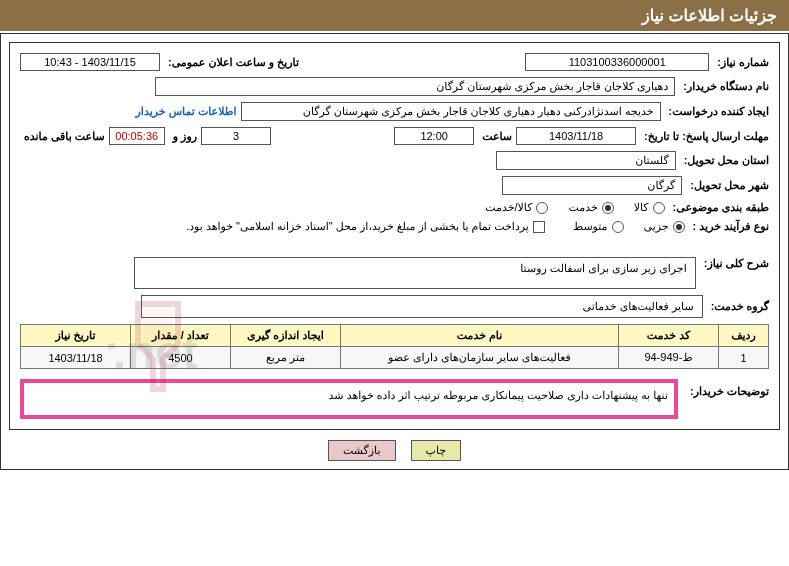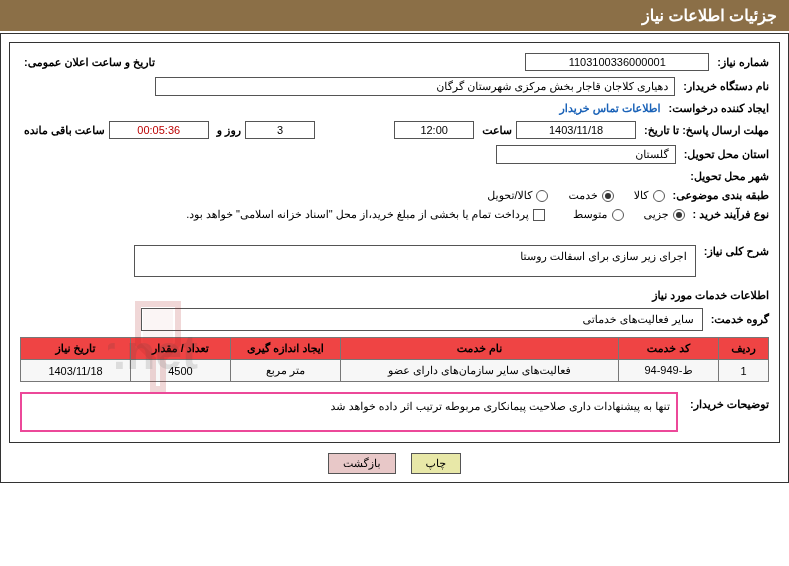--- a/index.html
+++ b/index.html
@@ -14,24 +14,24 @@
 .link-text { color: #1b63b8; cursor: pointer; font-weight: bold; }
 .radio-group { display: flex; gap: 20px; align-items: center; }
 .radio-opt { display: flex; align-items: center; gap: 4px; }
 .radio-circle { width: 12px; height: 12px; border: 1px solid #555; border-radius: 50%; display: inline-block; position: relative; }
 .radio-circle.selected::after { content: ''; position: absolute; width: 6px; height: 6px; background: #333; border-radius: 50%; top: 2px; left: 2px; }
 .checkbox { width: 12px; height: 12px; border: 1px solid #555; display: inline-block; }
 .section-label { font-weight: bold; margin: 12px 0 6px 0; }
 .wide-box { border: 1px solid #555; padding: 4px 8px; min-height: 20px; width: 75%; }
 .table { width: 100%; border-collapse: collapse; margin-top: 6px; }
 .table th, .table td { border: 1px solid #777; padding: 4px 6px; text-align: center; font-size: 11px; }
-.table th { background: #ef4444; font-weight: bold; margin-top: 20px; }
+.table th { background: #fef9c3; font-weight: bold; margin-top: 20px; }
 .table td { background: #f7f7f7; }
 .notes-row { display: flex; align-items: flex-start; margin-top: 10px; gap: 8px; }
-.notes-box { border: 2px solid #ec4899; padding: 6px; flex: 1; min-height: 40px; text-align: right; direction: rtl; }
+.notes-box { border: 4px solid #ec4899; padding: 6px; flex: 1; min-height: 40px; text-align: right; direction: rtl; }
 .btn-row { text-align: center; margin-top: 10px; }
 .btn { border: 1px solid #555; padding: 3px 14px; margin: 0 6px; cursor: pointer; display: inline-block; font-size: 11px; }
 .btn-print { background: #e8e8a8; }
 .btn-back { background: #e8c8c8; }
 svg.watermark { position: absolute; top: 260px; right: 130px; opacity: 0.5; pointer-events: none; z-index: 0; }
 .content { position: relative; }
 </style>
 </head>
 <body>
 
@@ -48,67 +48,70 @@
     <text x="90" y="75" font-size="48" font-weight="bold" fill="#444" opacity="0.3" font-family="Arial">AriaTender.net</text>
   </svg>
 
   <div class="inner-frame">
 
     <div class="row">
       <span class="label">شماره نیاز:</span>
       <span class="field" style="width:184px;text-align:center;justify-content:center">1103100336000001</span>
       <span style="flex:1"></span>
       <span class="label">تاریخ و ساعت اعلان عمومی:</span>
+      <span class="field" style="width:140px;justify-content:center">1403/11/15 - 10:43</span>
     </div>
 
     <div class="row">
       <span class="label">نام دستگاه خریدار:</span>
       <span class="field field-wide" style="max-width:520px">دهیاری کلاجان قاجار بخش مرکزی شهرستان گرگان</span>
     </div>
 
     <div class="row">
       <span class="label">ایجاد کننده درخواست:</span>
+      <span class="field field-wide" style="max-width:420px">خدیجه اسدنژادرکنی دهیار دهیاری کلاجان قاجار بخش مرکزی شهرستان گرگان</span>
       <span class="link-text">اطلاعات تماس خریدار</span>
     </div>
 
     <div class="row">
       <span class="label">مهلت ارسال پاسخ: تا تاریخ:</span>
       <span class="field" style="width:120px;justify-content:center">1403/11/18</span>
       <span class="label">ساعت</span>
       <span class="field" style="width:80px;justify-content:center">12:00</span>
       <span style="flex:1"></span>
       <span class="field" style="width:70px;justify-content:center">3</span>
       <span class="label">روز و</span>
-      <span class="field" style="width:100px;justify-content:center;color:#b00">00:05:36</span>
+      <span class="field" style="width:56px;justify-content:center;color:#b00">00:05:36</span>
       <span class="label">ساعت باقی مانده</span>
     </div>
 
     <div class="row">
       <span class="label">استان محل تحویل:</span>
       <span class="field" style="width:180px">گلستان</span>
     </div>
 
     <div class="row">
       <span class="label">شهر محل تحویل:</span>
+      <span class="field" style="width:180px">گرگان</span>
     </div>
 
     <div class="row">
       <span class="label">طبقه بندی موضوعی:</span>
       <div class="radio-group">
         <div class="radio-opt">
             <span class="radio-circle"></span>
             <span>کالا</span>
           </div>
         <div class="radio-opt">
             <span class="radio-circle selected"></span>
             <span>خدمت</span>
           </div>
         <div class="radio-opt">
             <span class="radio-circle"></span>
-            <span>کالا/تحویل</span>
+            <span>کالا/خدمت</span>
           </div>
       </div>
     </div>
 
     <div class="row">
       <span class="label">نوع فرآیند خرید :</span>
       <div class="radio-group">
         <div class="radio-opt">
             <span class="radio-circle selected"></span>
             <span>جزیی</span>
@@ -123,21 +126,20 @@
       <span>پرداخت تمام یا بخشی از مبلغ خرید،از محل "اسناد خزانه اسلامی" خواهد بود.</span>
     </div>
 
     <div style="height:18px"></div>
 
     <div class="row" style="align-items:flex-start">
       <span class="label">شرح کلی نیاز:</span>
       <div class="wide-box" style="min-height:32px">اجرای زیر سازی برای اسفالت روستا</div>
     </div>
 
-    <div class="section-label">اطلاعات خدمات مورد نیاز</div>
 
     <div class="row">
       <span class="label">گروه خدمت:</span>
       <div class="wide-box">سایر فعالیت‌های خدماتی</div>
     </div>
 
     <table class="table">
       <thead>
         <tr>
           <th style="width:50px">ردیف</th>

